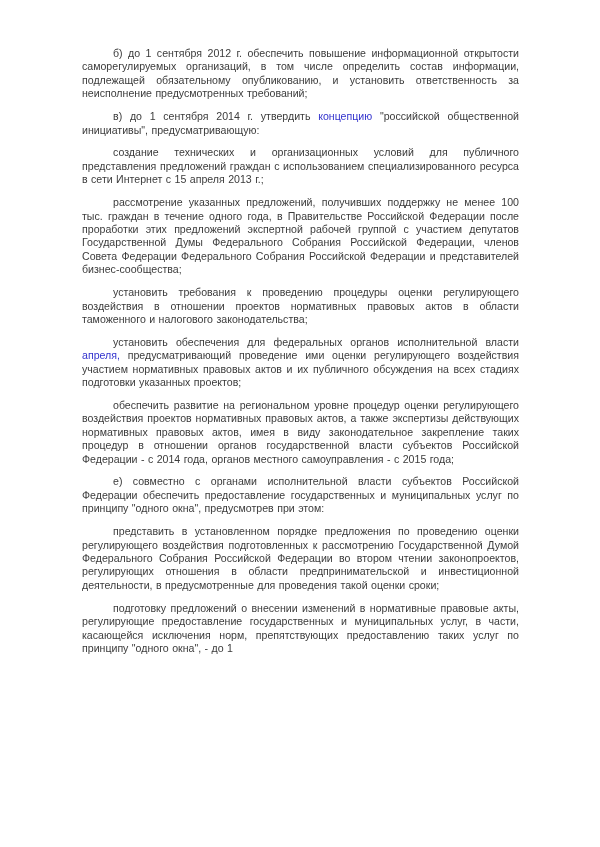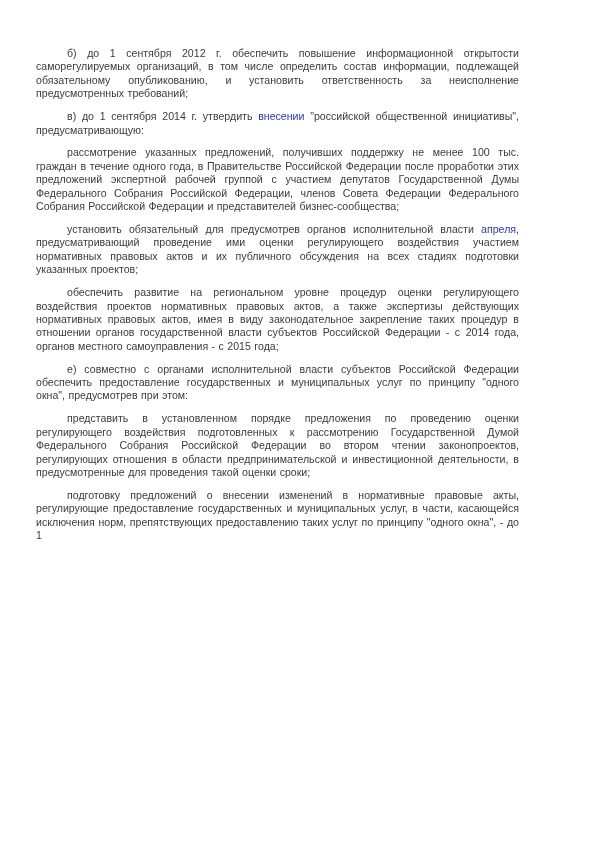--- a/index.html
+++ b/index.html
@@ -11,21 +11,21 @@
     width: 600px;
     height: 847px;
     overflow: hidden;
     font-family: "Liberation Sans", sans-serif;
   }
   .doc-page {
     box-sizing: border-box;
     width: 600px;
     height: 847px;
     background: var(--page-bg, #ffffff);
-    padding: 47px 81px 20px 36px;
+    padding: 47px 81px 20px 82px;
   }
   .para {
     margin: 0 0 9.5px 0;
     font-size: 10.6px;
     line-height: 13.4px;
     color: var(--text-color, #3b3b3b);
     text-align: justify;
     text-indent: 31px;
     word-spacing: 0.5px;
   }
@@ -34,21 +34,23 @@
     text-decoration: none;
     cursor: pointer;
   }
 </style>
 </head>
 <body>
 
 <main class="doc-page">
   <div id="doc-body">
       <p class="para"><span>б) до 1 сентября 2012 г. обеспечить повышение информационной открытости саморегулируемых организаций, в том числе определить состав информации, подлежащей обязательному опубликованию, и установить ответственность за неисполнение предусмотренных требований;</span></p>
-      <p class="para"><span>в) до 1 сентября 2014 г. утвердить </span><a class="doc-link">внесении</a><span> "российской общественной инициативы", предусматривающую:</span></p>
+      <p class="para"><span>в) до 1 сентября 2014 г. утвердить </span><a class="doc-link">концепцию</a><span> "российской общественной инициативы", предусматривающую:</span></p>
+      <p class="para"><span>создание технических и организационных условий для публичного представления предложений граждан с использованием специализированного ресурса в сети Интернет с 15 апреля 2013 г.;</span></p>
       <p class="para"><span>рассмотрение указанных предложений, получивших поддержку не менее 100 тыс. граждан в течение одного года, в Правительстве Российской Федерации после проработки этих предложений экспертной рабочей группой с участием депутатов Государственной Думы Федерального Собрания Российской Федерации, членов Совета Федерации Федерального Собрания Российской Федерации и представителей бизнес-сообщества;</span></p>
-      <p class="para"><span>установить обязательный для предусмотрев органов исполнительной власти </span><a class="doc-link">апреля,</a><span> предусматривающий проведение ими оценки регулирующего воздействия участием нормативных правовых актов и их публичного обсуждения на всех стадиях подготовки указанных проектов;</span></p>
+      <p class="para"><span>установить требования к проведению процедуры оценки регулирующего воздействия в отношении проектов нормативных правовых актов в области таможенного и налогового законодательства;</span></p>
+      <p class="para"><span>установить обеспечения для федеральных органов исполнительной власти </span><a class="doc-link">апреля,</a><span> предусматривающий проведение ими оценки регулирующего воздействия участием нормативных правовых актов и их публичного обсуждения на всех стадиях подготовки указанных проектов;</span></p>
       <p class="para"><span>обеспечить развитие на региональном уровне процедур оценки регулирующего воздействия проектов нормативных правовых актов, а также экспертизы действующих нормативных правовых актов, имея в виду законодательное закрепление таких процедур в отношении органов государственной власти субъектов Российской Федерации - с 2014 года, органов местного самоуправления - с 2015 года;</span></p>
       <p class="para"><span>е) совместно с органами исполнительной власти субъектов Российской Федерации обеспечить предоставление государственных и муниципальных услуг по принципу "одного окна", предусмотрев при этом:</span></p>
       <p class="para"><span>представить в установленном порядке предложения по проведению оценки регулирующего воздействия подготовленных к рассмотрению Государственной Думой Федерального Собрания Российской Федерации во втором чтении законопроектов, регулирующих отношения в области предпринимательской и инвестиционной деятельности, в предусмотренные для проведения такой оценки сроки;</span></p>
       <p class="para"><span>подготовку предложений о внесении изменений в нормативные правовые акты, регулирующие предоставление государственных и муниципальных услуг, в части, касающейся исключения норм, препятствующих предоставлению таких услуг по принципу "одного окна", - до 1</span></p>
     </div>
 </main>
 
 </body></html>

